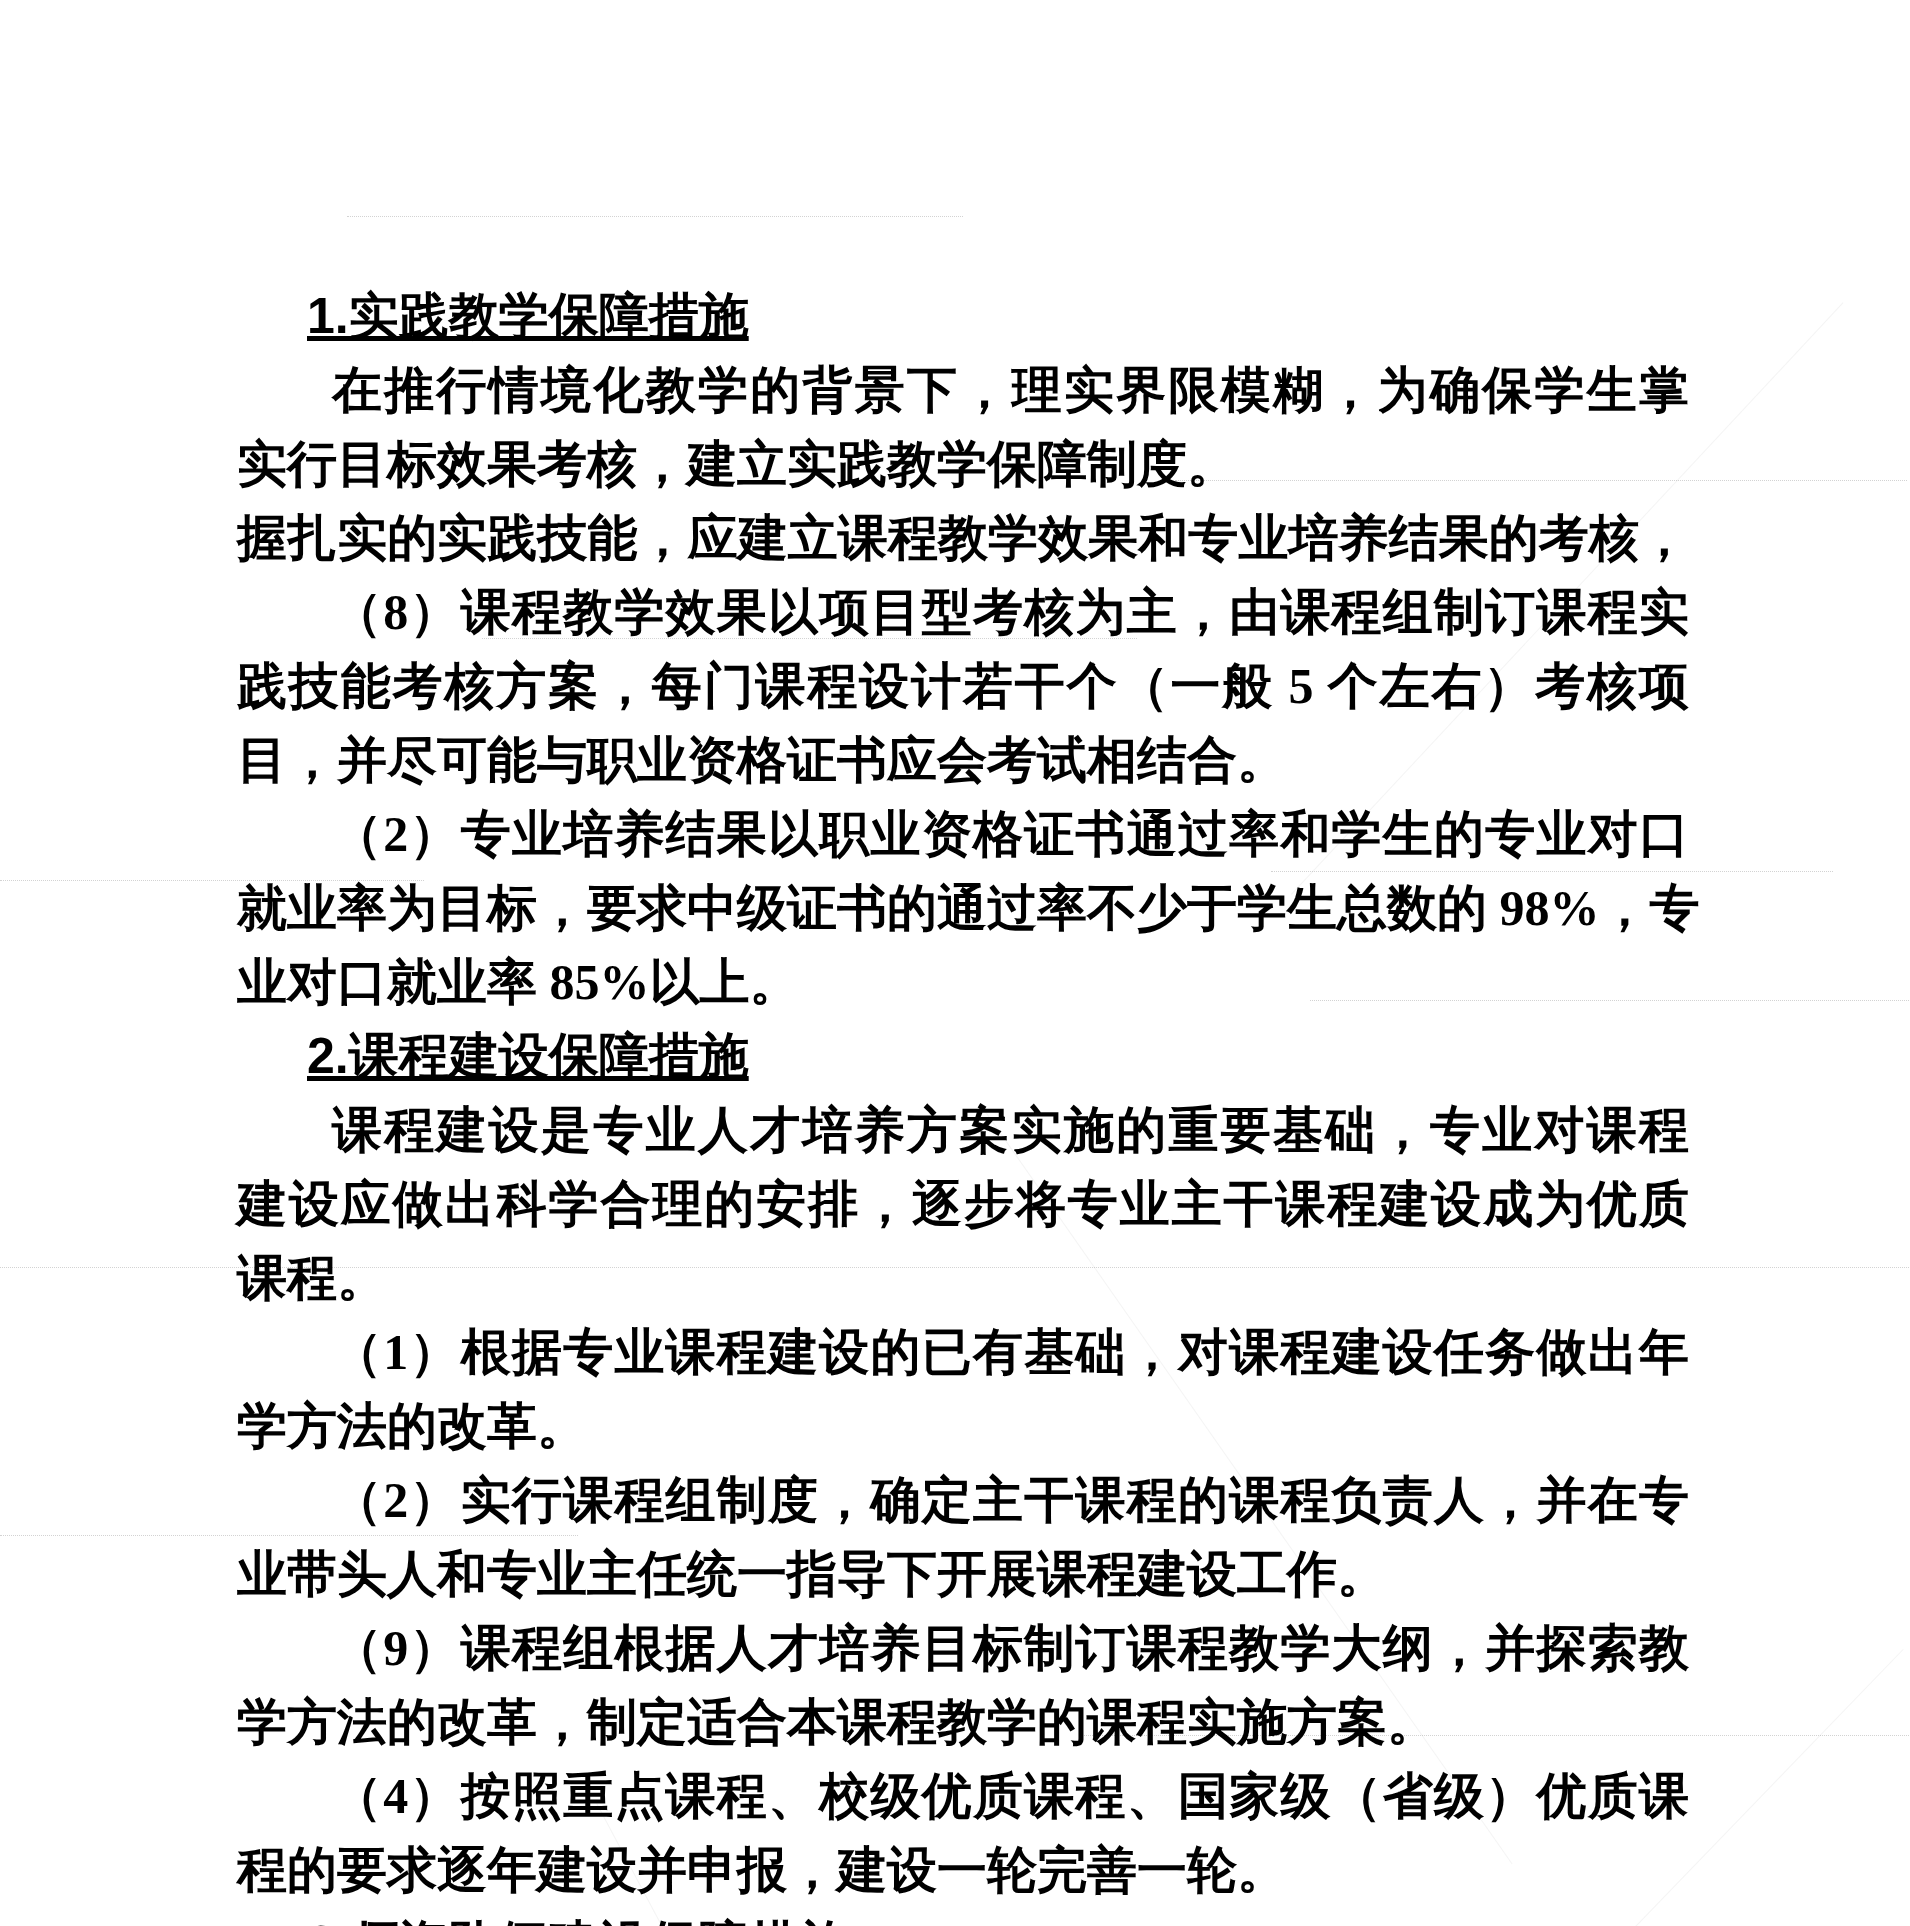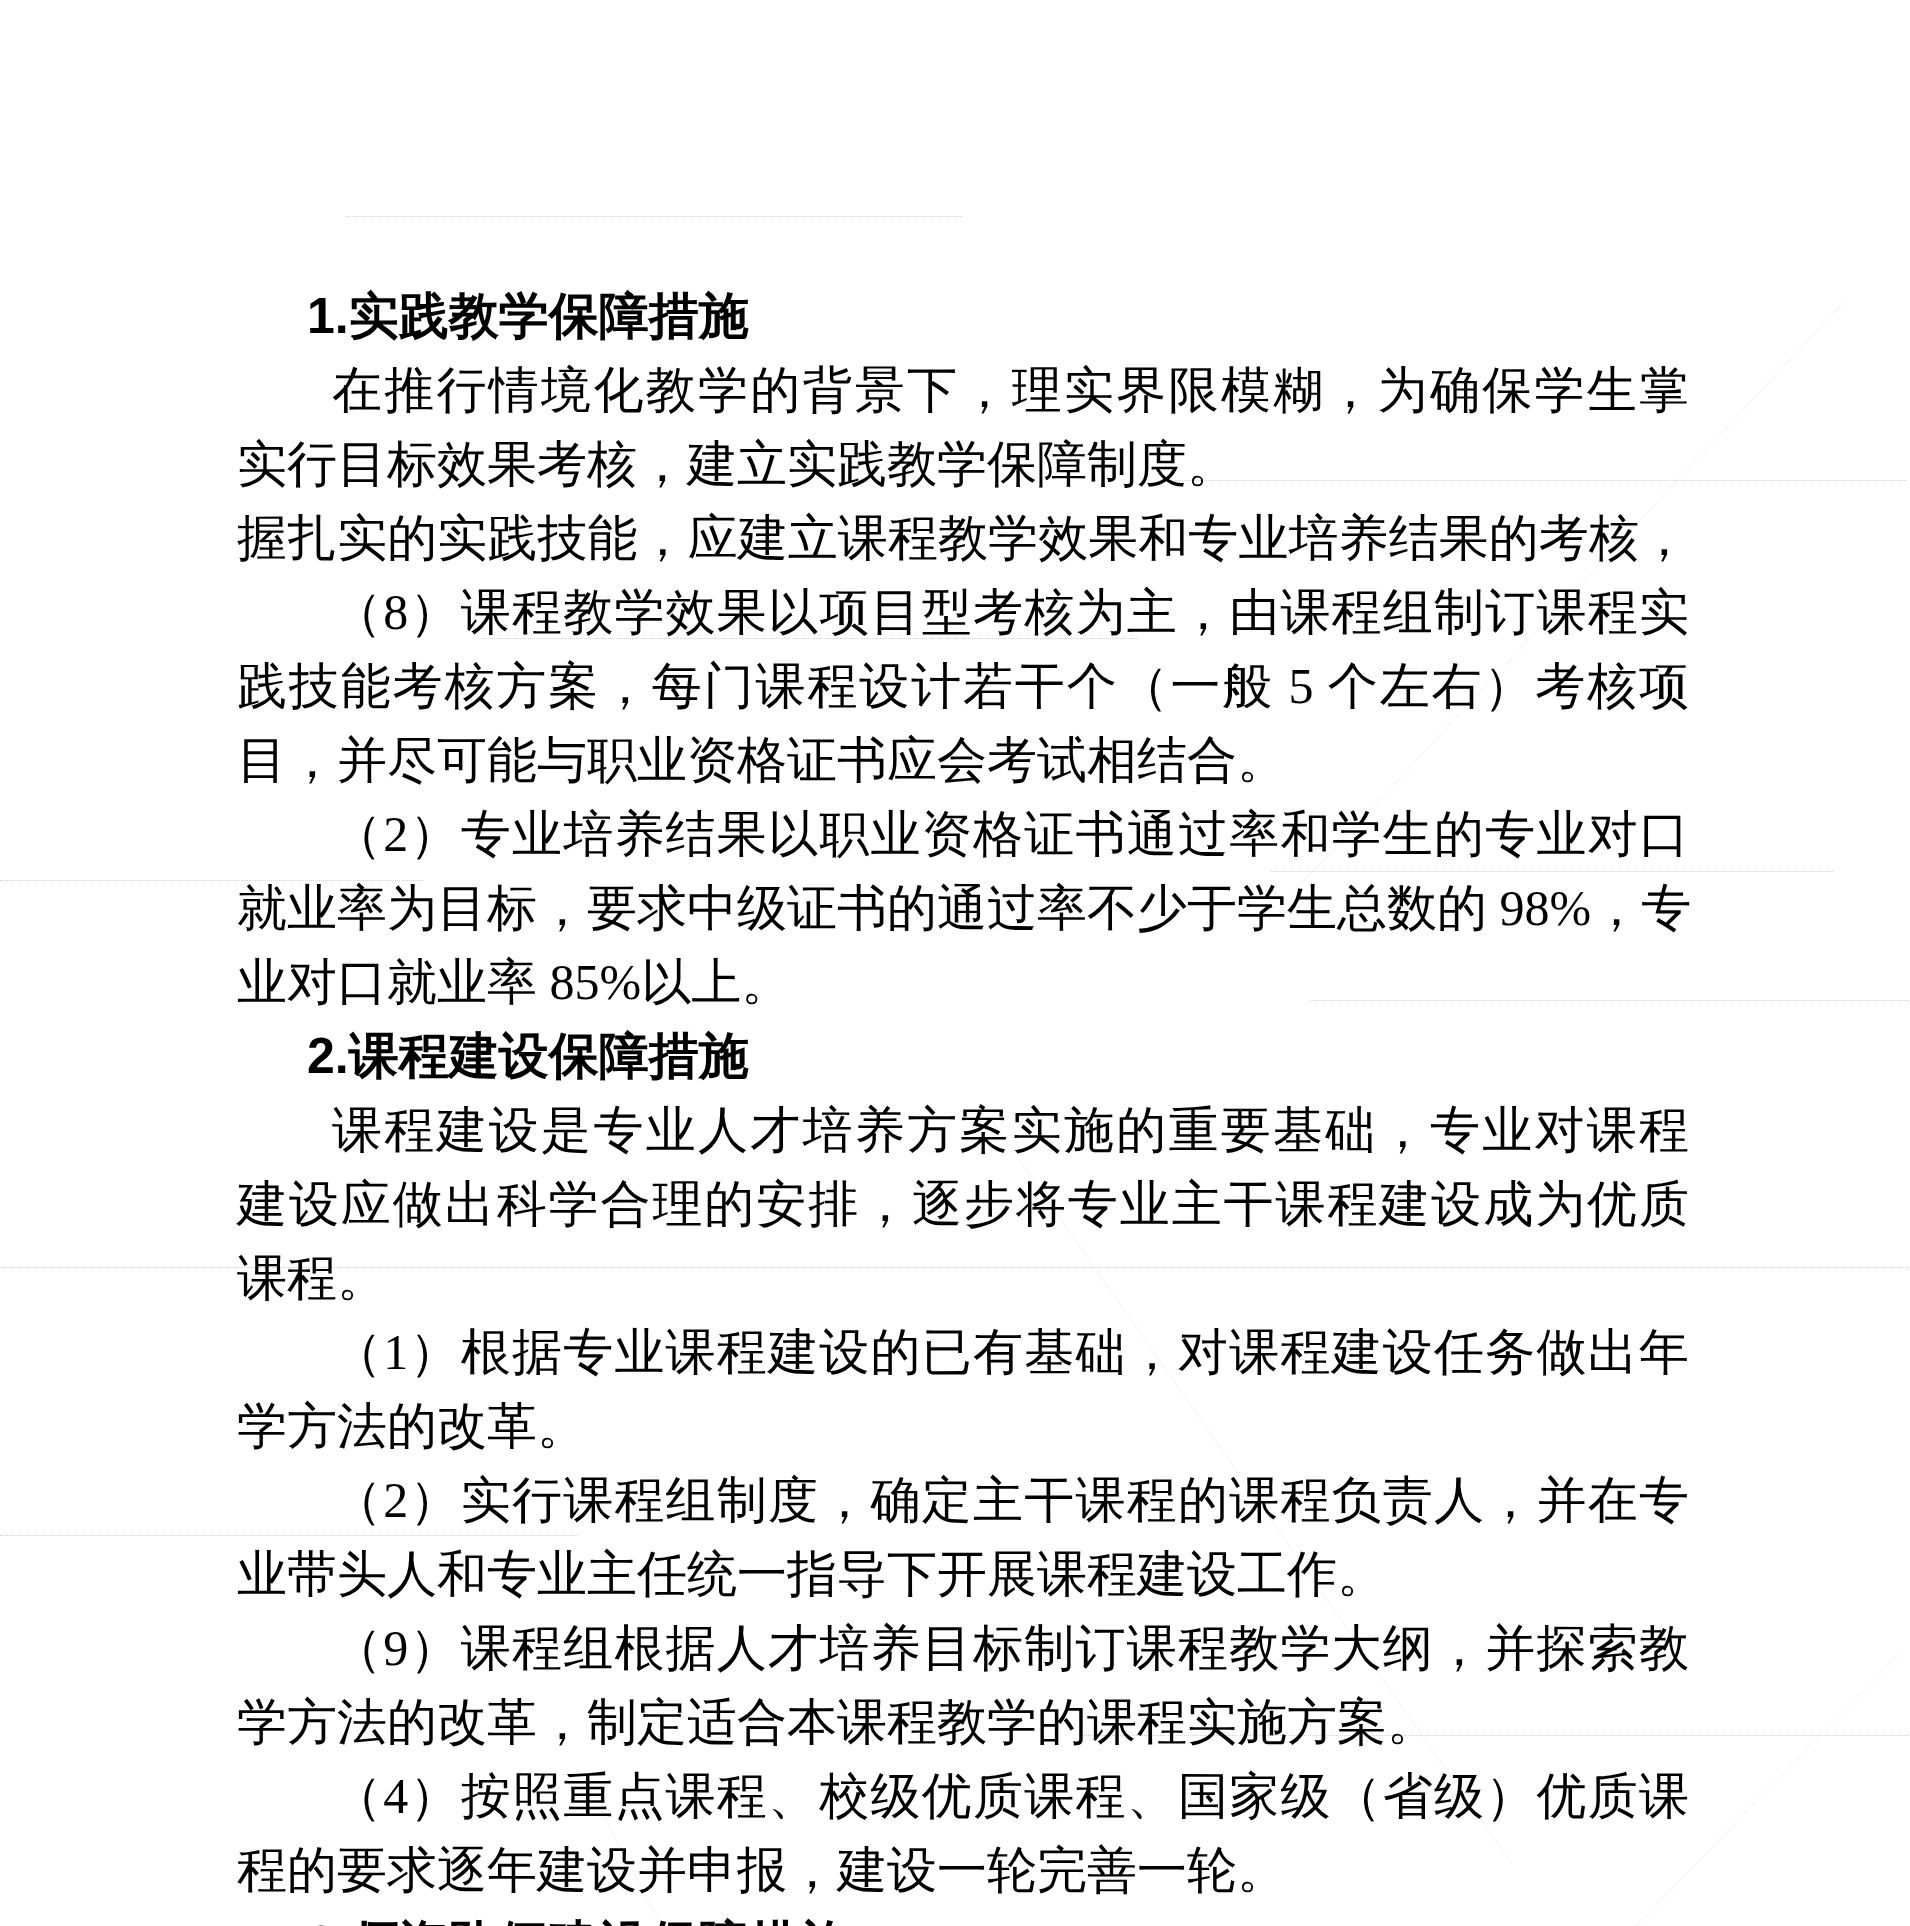--- a/index.html
+++ b/index.html
@@ -24,33 +24,35 @@
     top: 279px;
     width: 1452px;
     font-size: 50px;
     line-height: 74px;
     letter-spacing: 0;
   }
   .block { margin: 0; padding: 0; }
   .line {
     text-align: justify;
     white-space: nowrap;
+    font-weight: bold;
   }
   .line.full {
     text-align: justify;
     text-align-last: justify;
   }
   .line.first-cjk  { text-indent: 1.9em; }
   .heading-line {
     font-family: "Liberation Sans", "DejaVu Sans", sans-serif;
     font-weight: 700;
     font-size: 50px;
     text-indent: 1.4em;
     text-align: left;
     white-space: nowrap;
+    text-decoration: underline;
   }
 
   
   .scan-artifacts { position: absolute; inset: 0; pointer-events: none; }
   .scan-artifacts .dot {
     position: absolute;
     height: 0;
     border-top: 1.5px dotted rgba(110,110,110,0.30);
   }
   .scan-artifacts .diag {

